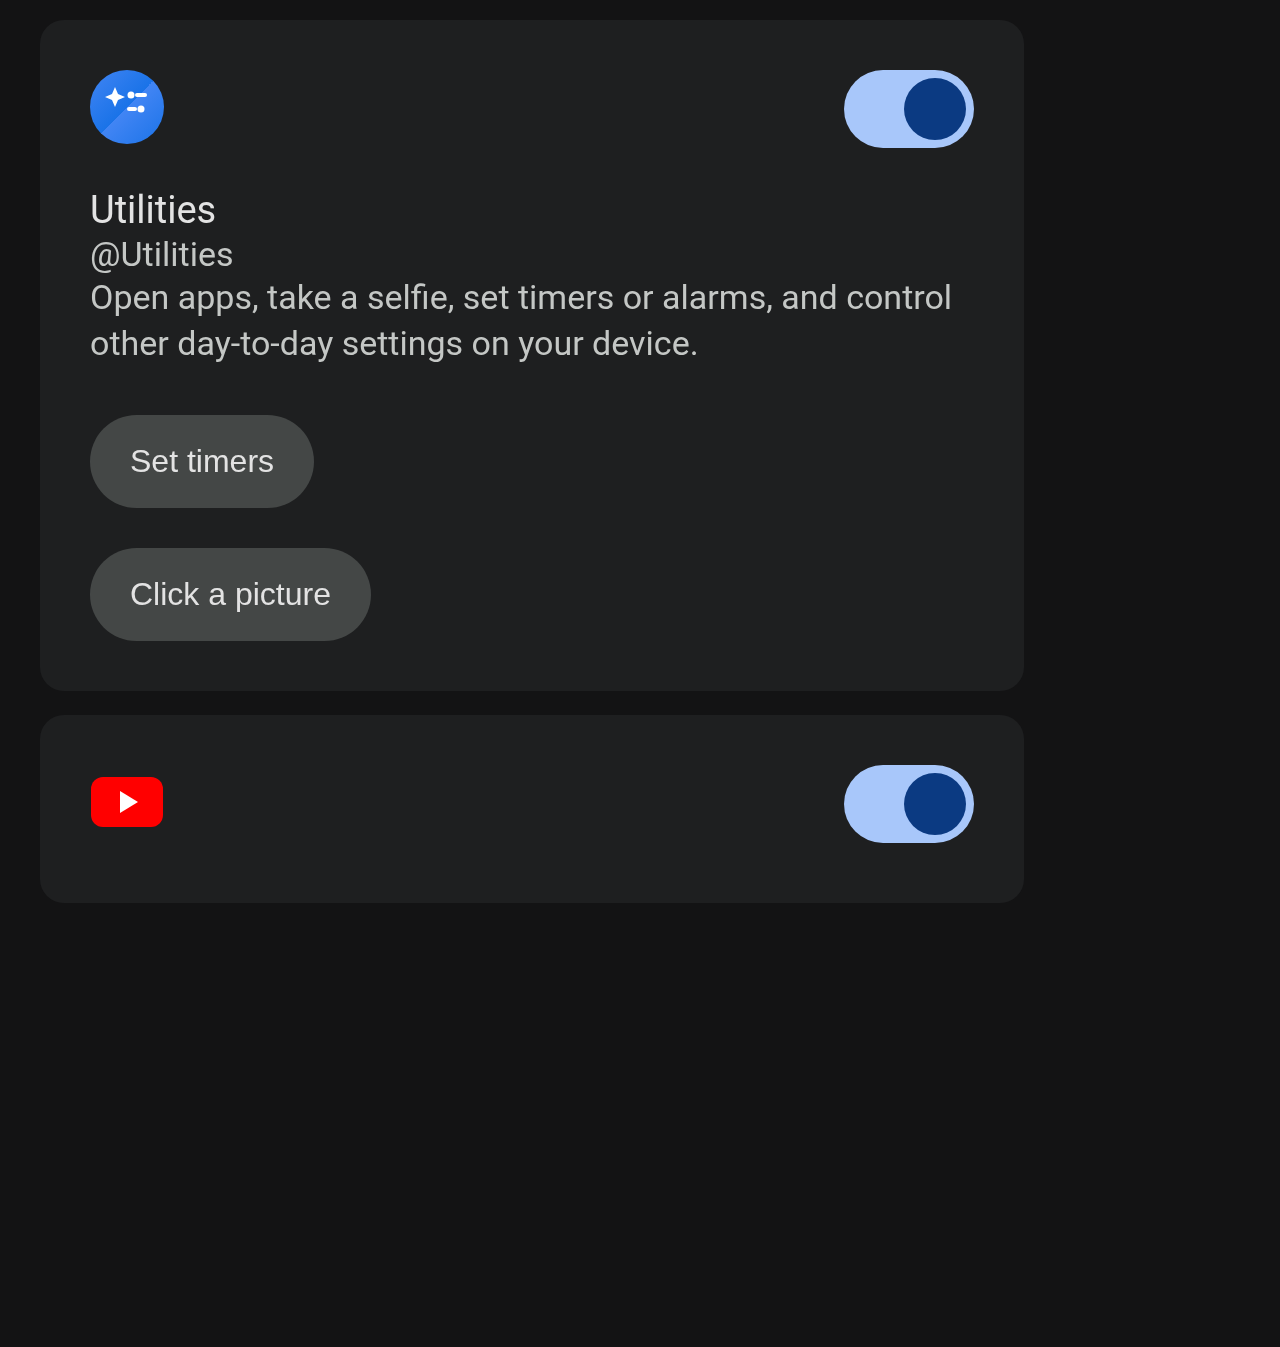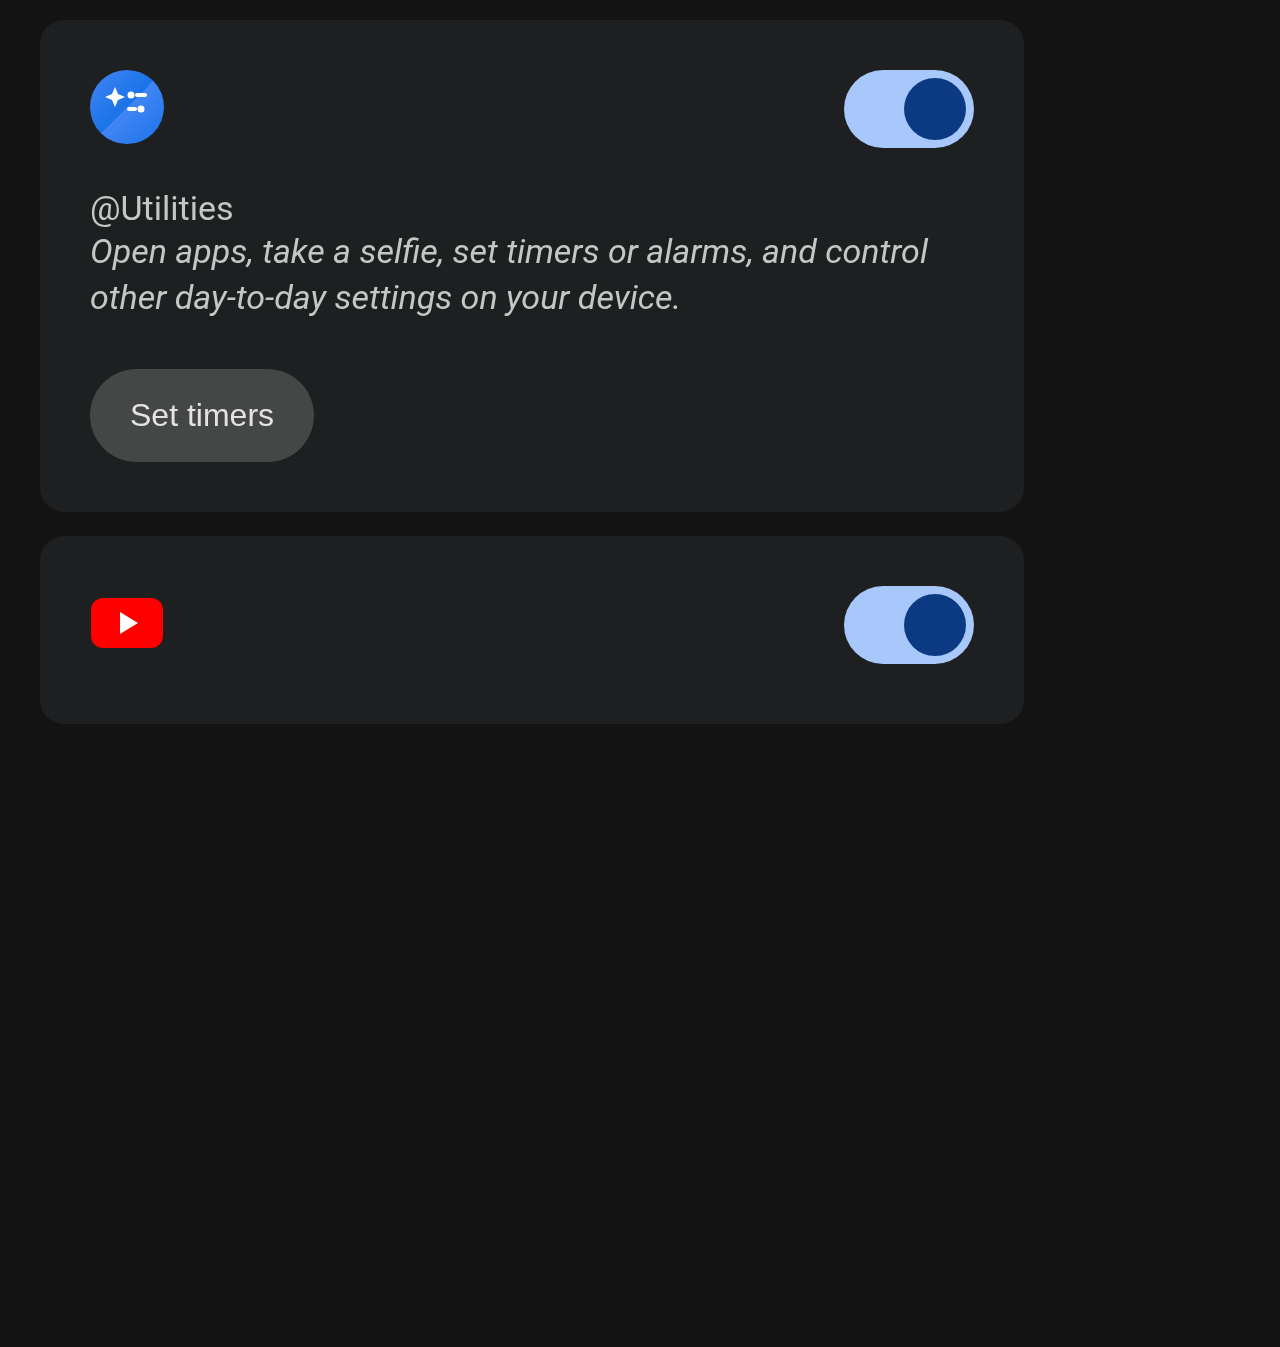--- a/index.html
+++ b/index.html
@@ -88,21 +88,20 @@
       font-size: 34px;
       font-weight: 400;
       margin-bottom: 1px;
     }
     .card-description {
       color: #c4c7c5;
       font-size: 34px;
       font-weight: 400;
       line-height: 1.35;
       margin-bottom: 48px;
-      font-style: italic;
     }
     .chip-container {
       display: flex;
       flex-direction: column;
       gap: 40px;
       align-items: flex-start;
     }
     .chip {
       background: #444746;
       color: #e3e3e3;
@@ -130,24 +129,26 @@
           <rect x="32" y="10" width="12" height="4" rx="2" fill="white"></rect>
           <circle cx="38" cy="26" r="3.5" fill="white"></circle>
           <rect x="24" y="24" width="10" height="4" rx="2" fill="white"></rect>
         </svg>
       </div>
     </div>
     <div class="toggle">
       <div class="toggle-knob"></div>
     </div>
   </div>
+  <h2 class="card-title">Utilities</h2>
   <div class="card-handle">@Utilities</div>
   <p class="card-description">Open apps, take a selfie, set timers or alarms, and control other day-to-day settings on your device.</p>
   <div class="chip-container">
     <button class="chip">Set timers</button>
+    <button class="chip">Click a picture</button>
   </div>
 </div>
 
 <div class="card card-youtube">
   <div class="card-header">
     <div class="icon-container">
       <div class="youtube-icon">
         <div class="play-triangle"></div>
       </div>
     </div>

